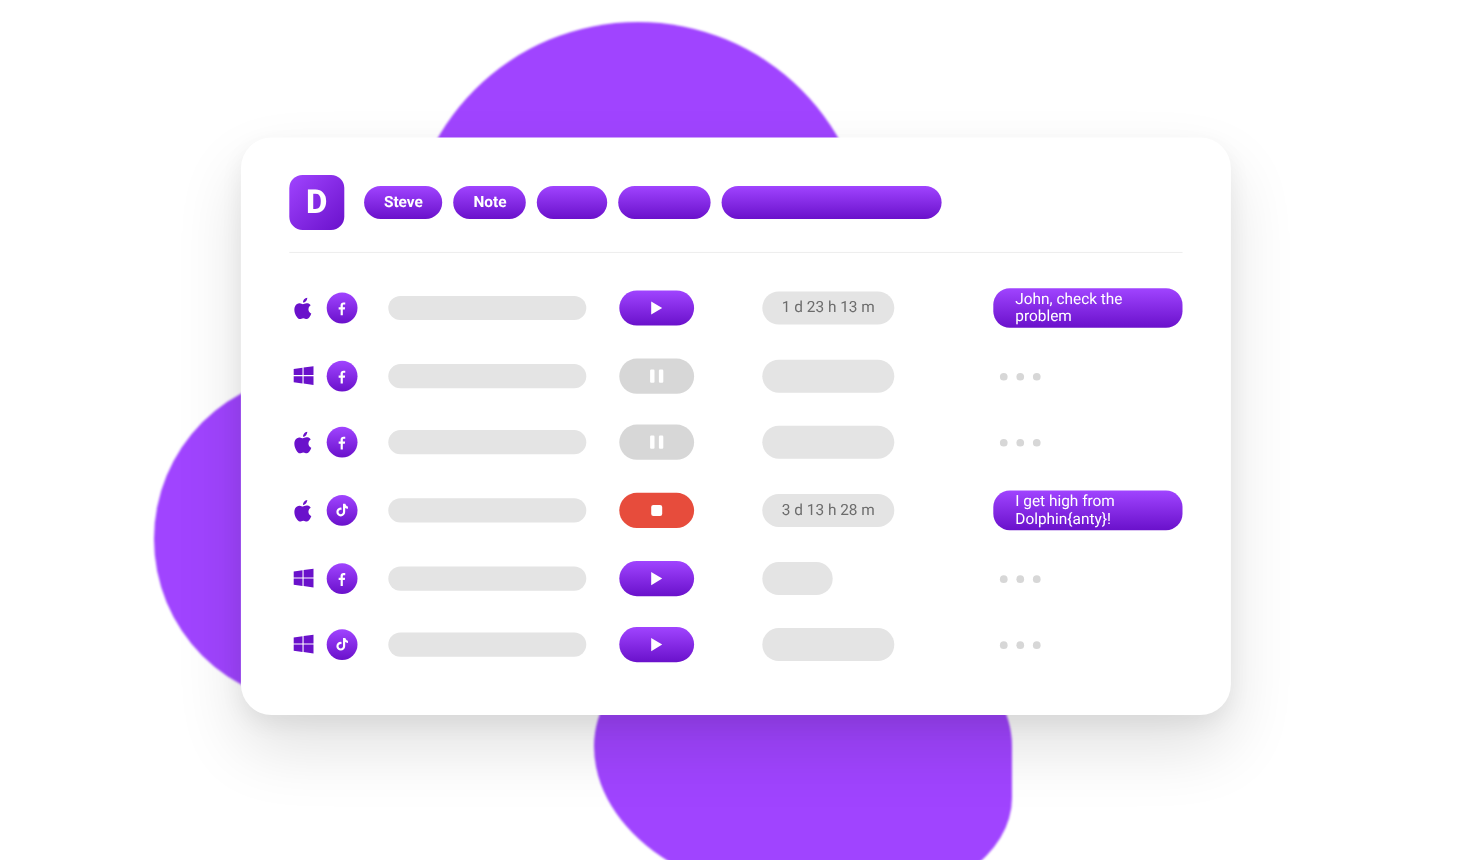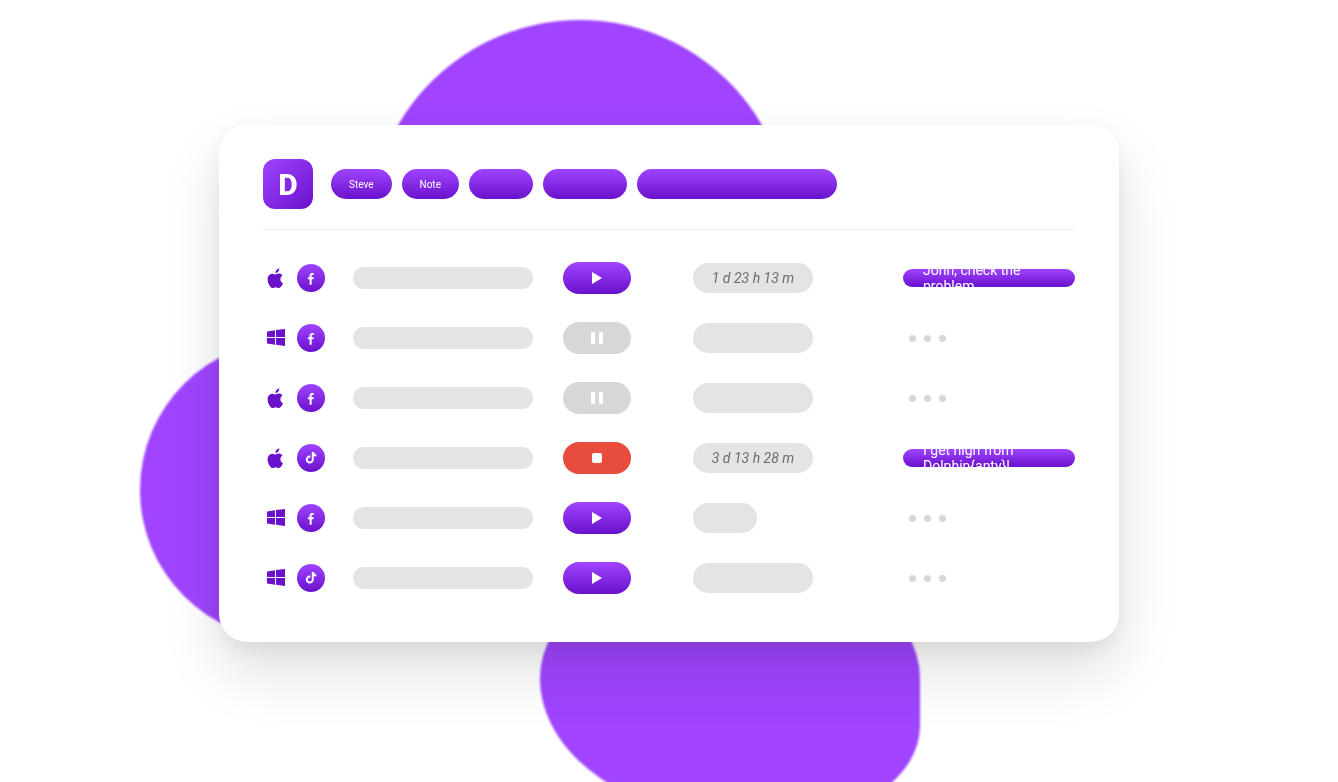--- a/index.html
+++ b/index.html
@@ -40,21 +40,21 @@
   .logo {
     width: 50px; height: 50px; border-radius: 12px;
     background: linear-gradient(135deg, var(--purple2), var(--purple-dark));
     color: #fff; font-weight: 800; font-size: 30px;
     display: flex; align-items: center; justify-content: center;
   }
   .chips { display: flex; gap: 10px; align-items: center; }
   .chip {
     height: 30px; border-radius: 15px;
     background: linear-gradient(180deg, var(--purple2), var(--purple-dark));
-    color: #fff; font-size: 10px; font-weight: 400;
+    color: #fff; font-size: 14px; font-weight: 700;
     display: flex; align-items: center; justify-content: center;
     padding: 0 18px;
     cursor: pointer;
   }
   .chip.empty { color: transparent; }
   .chip.w-sm { width: 64px; padding: 0; }
   .chip.w-md { width: 84px; padding: 0; }
   .chip.w-lg { width: 200px; padding: 0; }
 
   .divider { height: 1px; background: #eee; margin: 10px 0 18px; }
@@ -95,27 +95,27 @@
   }
   .status-btn .bars { display:flex; gap:4px; }
   .status-btn .bars span { width:4px; height:12px; background:#fff; border-radius:1px; }
   .status-btn .sq { width:10px; height:10px; background:#fff; border-radius:2px; }
 
   .wt-pill {
     height: 30px; border-radius: 15px;
     background: var(--gray-light);
     color: #6c6c6c; font-size: 14px;
     display:flex; align-items:center; justify-content:center;
-    padding: 0 16px; width: fit-content; min-width: 120px; font-style: italic;
+    padding: 0 16px; width: fit-content; min-width: 120px;
   }
   .wt-pill.empty { color: transparent; }
   .wt-short { min-width: 64px; }
 
   .note-pill {
-    height: 18px; border-radius: 15px;
+    height: 36px; border-radius: 15px;
     background: linear-gradient(180deg, var(--purple2), var(--purple-dark));
     color:#fff; font-size: 14px;
     display:flex; align-items:center; justify-content:center;
     padding: 0 20px; width: fit-content;
     cursor:pointer;
   }
   .dots { display:flex; gap:8px; padding-left:6px; }
   .dots span { width:7px; height:7px; border-radius:50%; background: var(--gray); }
 
 </style>

